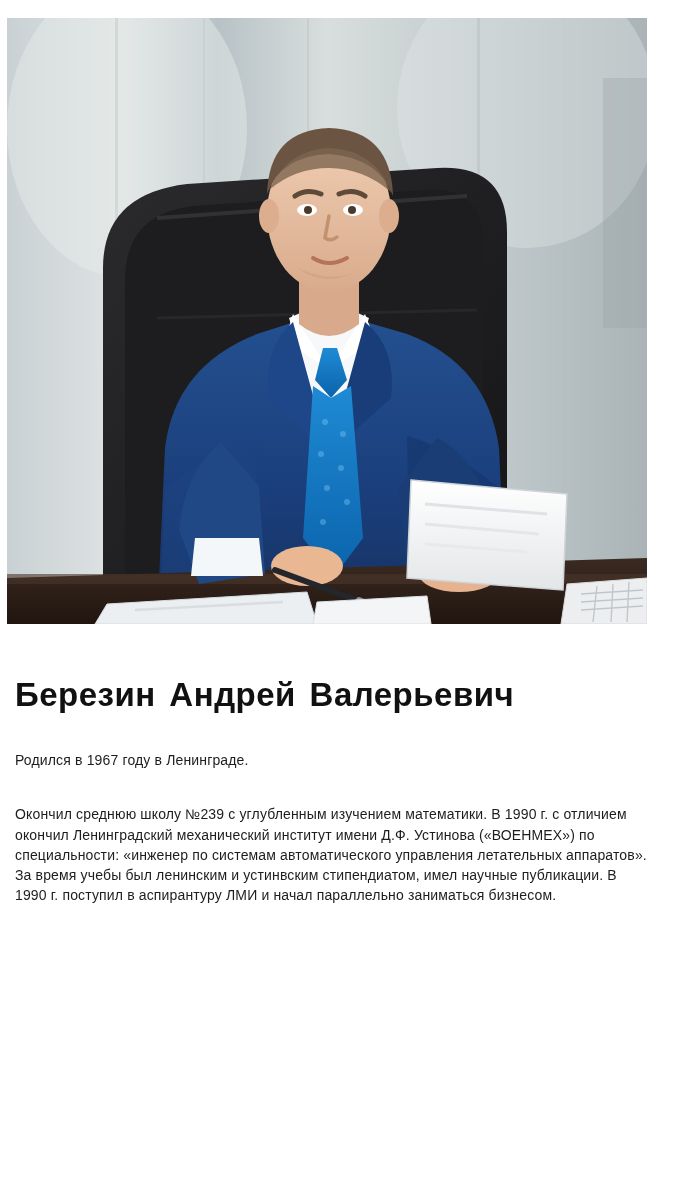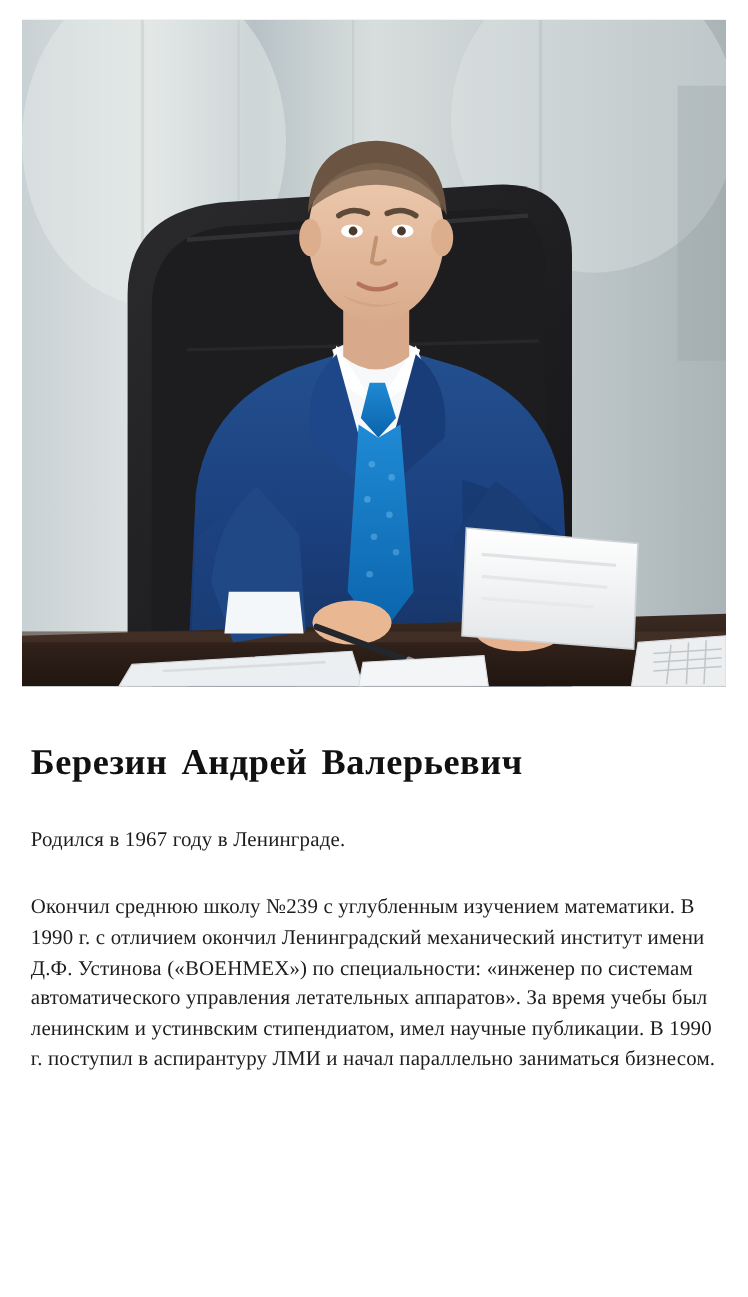--- a/index.html
+++ b/index.html
@@ -12,23 +12,22 @@
   }
   body {
     font-family: "Liberation Sans", "DejaVu Sans", sans-serif;
     color: #1a1a1a;
     -webkit-font-smoothing: antialiased;
   }
 
   .page {
     width: 680px;
     min-height: 1179px;
-    padding: 18px 20px 0 20px;
+    padding: 18px 20px 0 7px;
     background: #ffffff;
-    font-family: Liberation Serif, serif;
   }
 
   
   .photo-wrap {
     width: 640px;
     height: 606px;
     position: relative;
     overflow: hidden;
     background: #b9c2c8;
   }
@@ -45,21 +44,21 @@
   .title {
     font-size: 33px;
     line-height: 1.15;
     font-weight: 700;
     letter-spacing: 0.5px;
     margin: 52px 0 0 0;
     color: #111111;
     word-spacing: 4px;
   }
   .para {
-    font-size: 19px;
+    font-size: 14px;
     line-height: 1.45;
     color: #1d1d1d;
     margin: 34px 0 0 0;
     letter-spacing: 0.15px;
   }
   .para.first {
     margin-top: 36px;
   }
 </style>
 </head>

